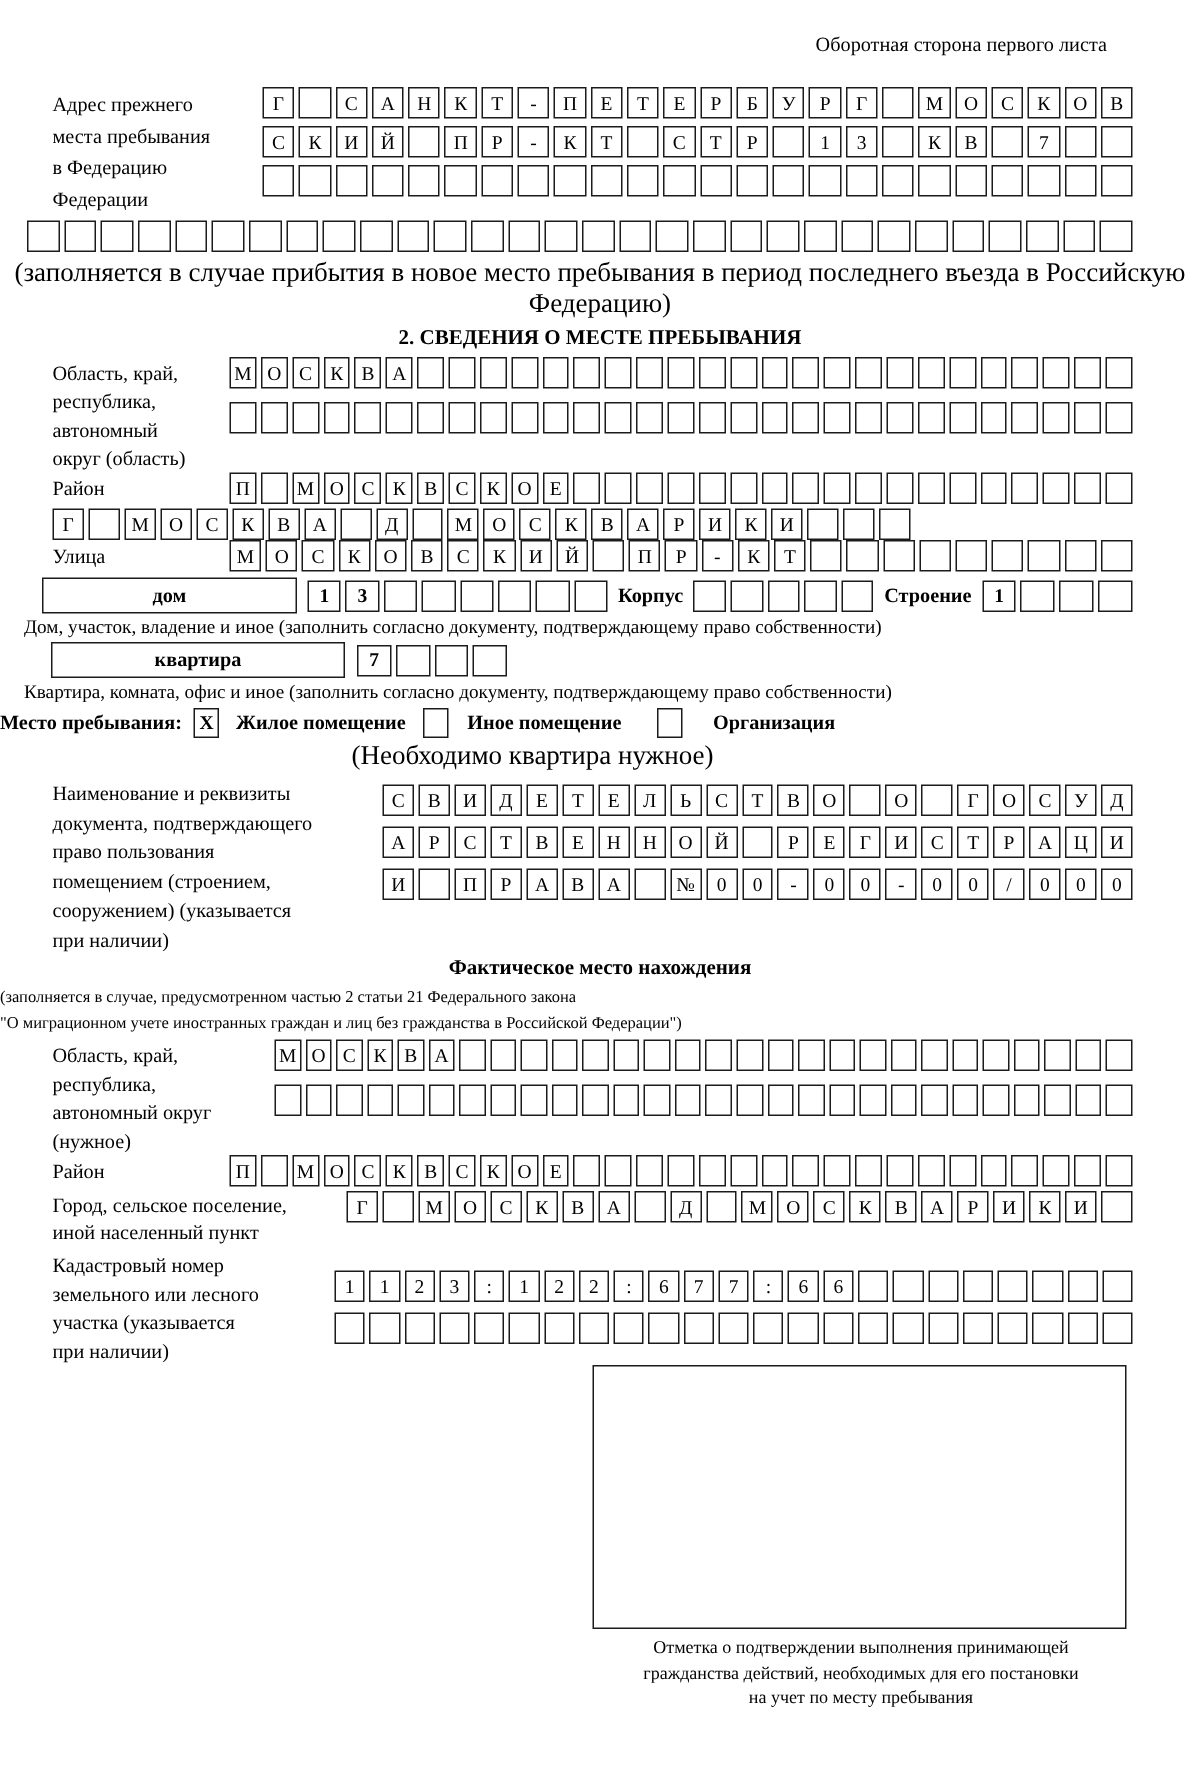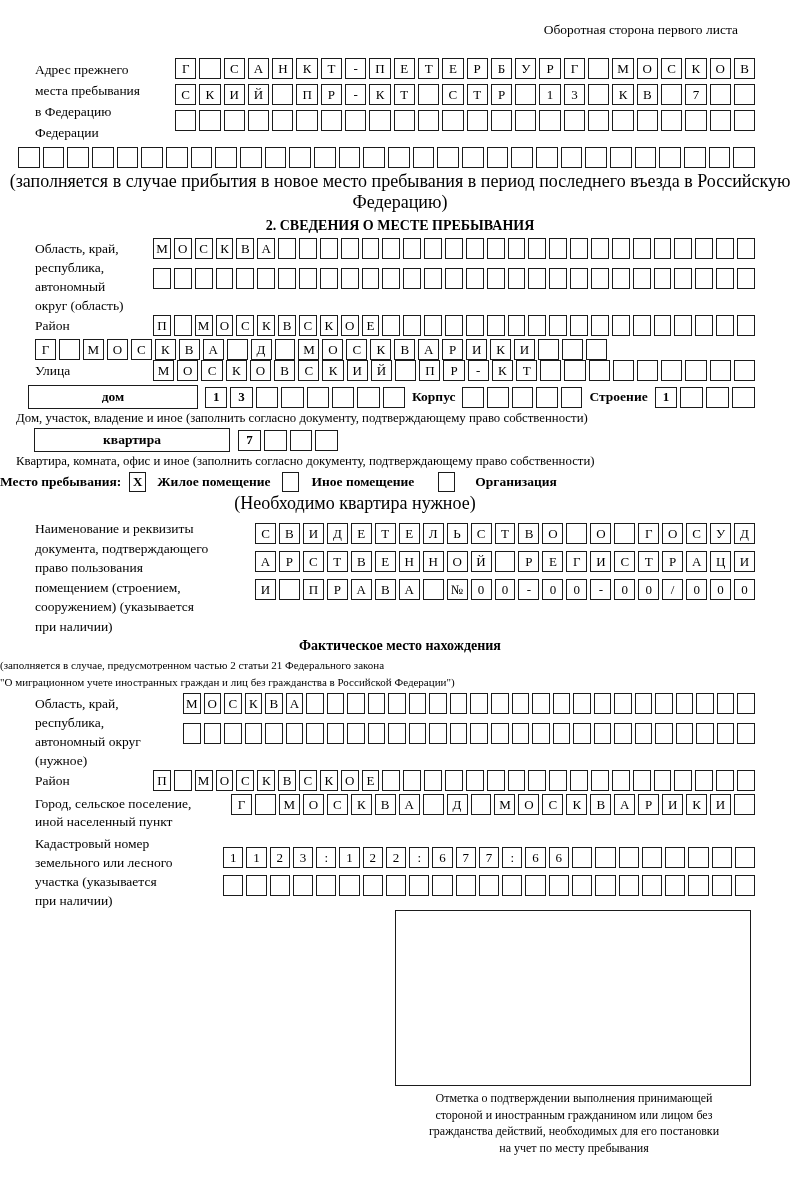--- a/index.html
+++ b/index.html
@@ -713,18 +713,17 @@
           <span class="cell"></span>
           <span class="cell"></span>
           <span class="cell"></span>
         </div>
     </div>
   </div>
 
   <div class="stamp-box"></div>
   <div class="stamp-caption">
     <div>Отметка о подтверждении выполнения принимающей</div>
-    <div>стороной и иностранным гражданином или лицом без</div>
     <div>гражданства действий, необходимых для его постановки</div>
     <div>на учет по месту пребывания</div>
   </div>
 
 </div>
 
 </body></html>

